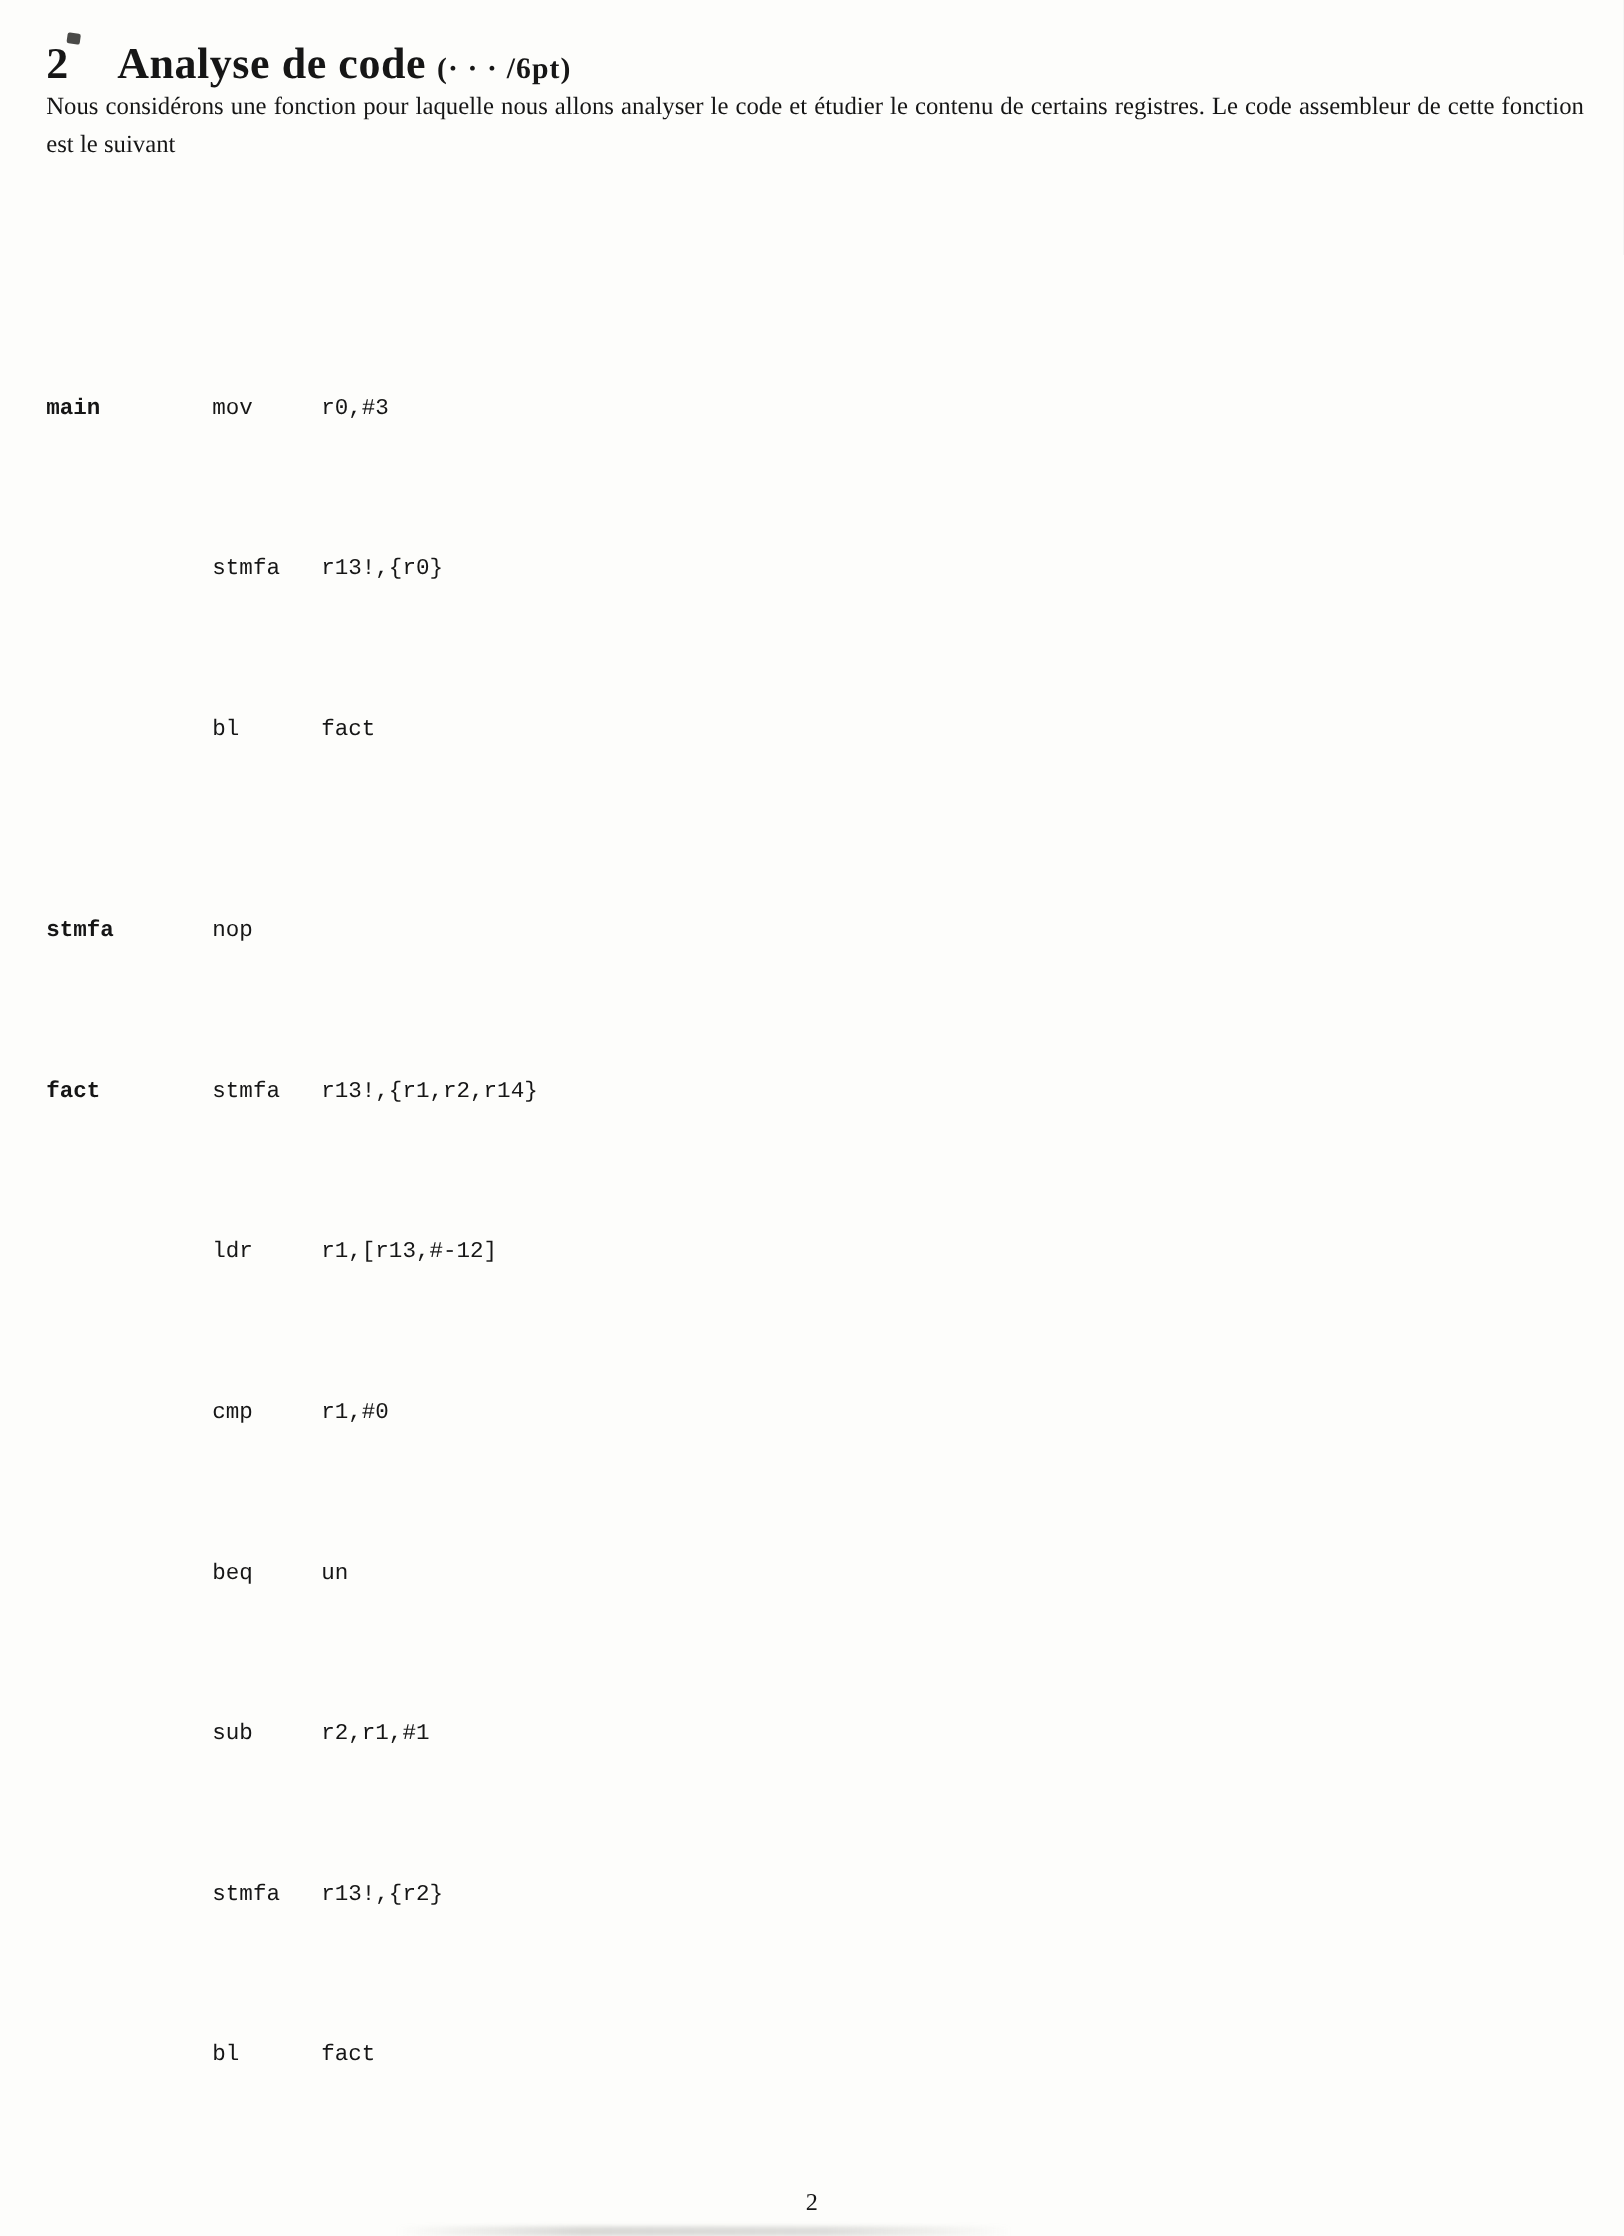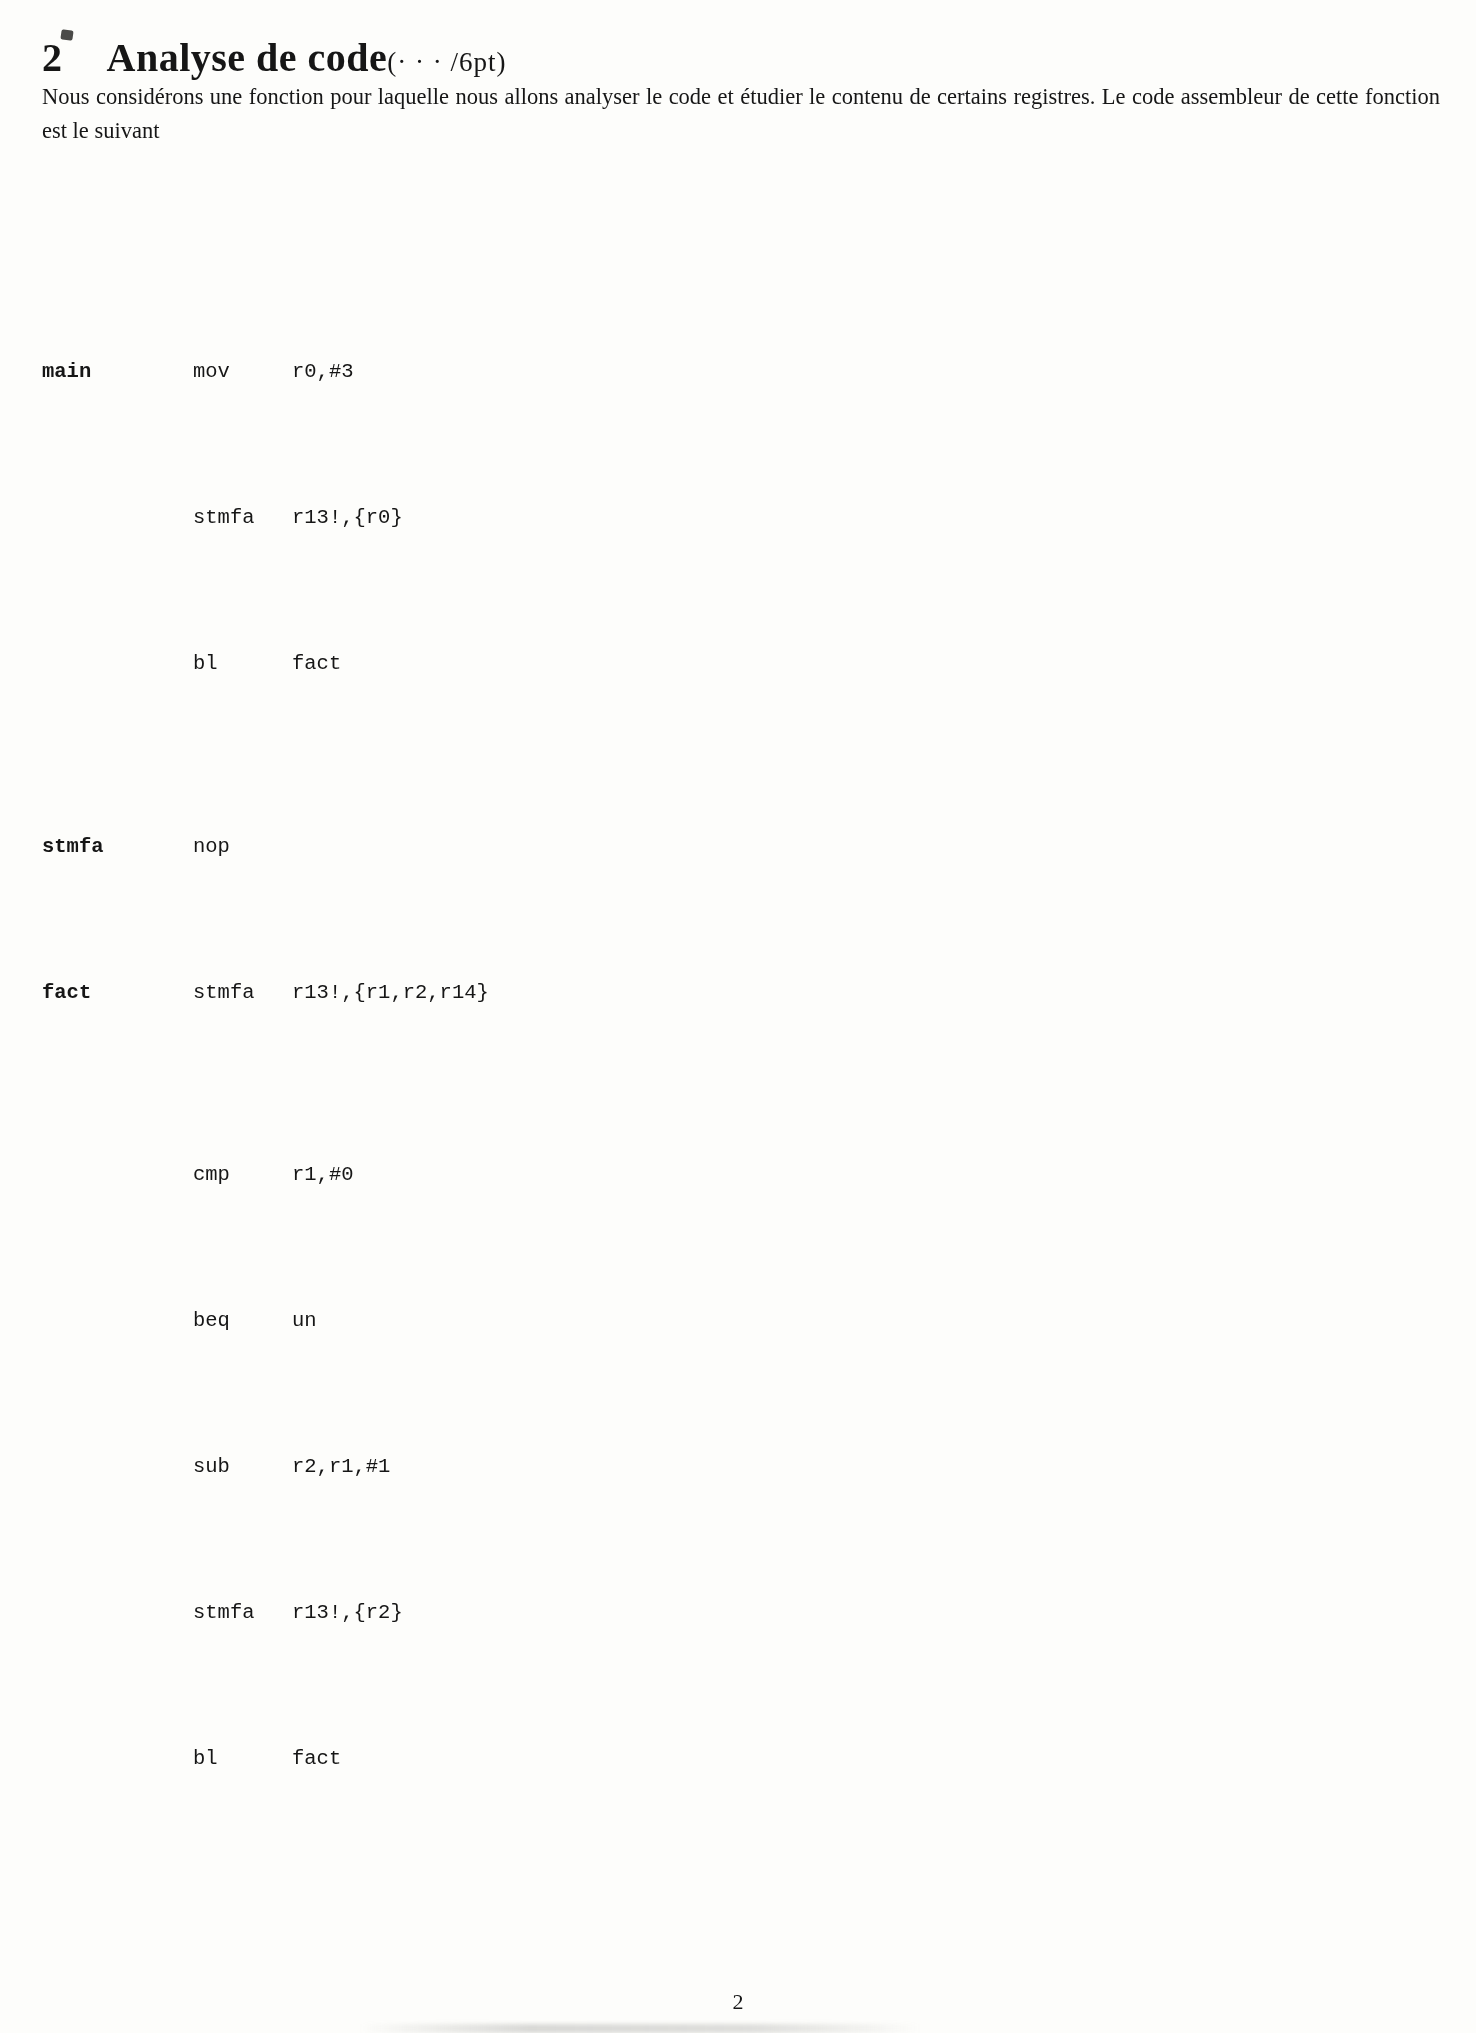--- a/index.html
+++ b/index.html
@@ -21,22 +21,23 @@
   .title{
     margin:0 0 0 0;
     font-size:40px;
     font-weight:bold;
     letter-spacing:0.5px;
     line-height:1.1;
   }
   .sec-num{display:inline-block;margin-right:44px;}
   .sec-points{
     font-size:27px;
-    font-weight:normal;
+    font-weight:bold;
     letter-spacing:1px;
+    margin-left:10px;
   }
   
   .para{
     margin:0;
     font-size:22.5px;
     line-height:34px;
     text-align:justify;
   }
   .intro{}
   
@@ -92,20 +93,21 @@
     
       <div class="code-line"><span class="c-label"></span><span class="c-op">stmfa</span><span class="c-args">r13!,{r0}</span></div>
     
       <div class="code-line"><span class="c-label"></span><span class="c-op">bl</span><span class="c-args">fact</span></div>
     
     
       <div class="code-line"><span class="c-label">stmfa</span><span class="c-op">nop</span><span class="c-args"></span></div>
     
       <div class="code-line"><span class="c-label">fact</span><span class="c-op">stmfa</span><span class="c-args">r13!,{r1,r2,r14}</span></div>
     
+      <div class="code-line"><span class="c-label"></span><span class="c-op">ldr</span><span class="c-args">r1,[r13,#-12]</span></div>
     
       <div class="code-line"><span class="c-label"></span><span class="c-op">cmp</span><span class="c-args">r1,#0</span></div>
     
       <div class="code-line"><span class="c-label"></span><span class="c-op">beq</span><span class="c-args">un</span></div>
     
       <div class="code-line"><span class="c-label"></span><span class="c-op">sub</span><span class="c-args">r2,r1,#1</span></div>
     
       <div class="code-line"><span class="c-label"></span><span class="c-op">stmfa</span><span class="c-args">r13!,{r2}</span></div>
     
       <div class="code-line"><span class="c-label"></span><span class="c-op">bl</span><span class="c-args">fact</span></div>

